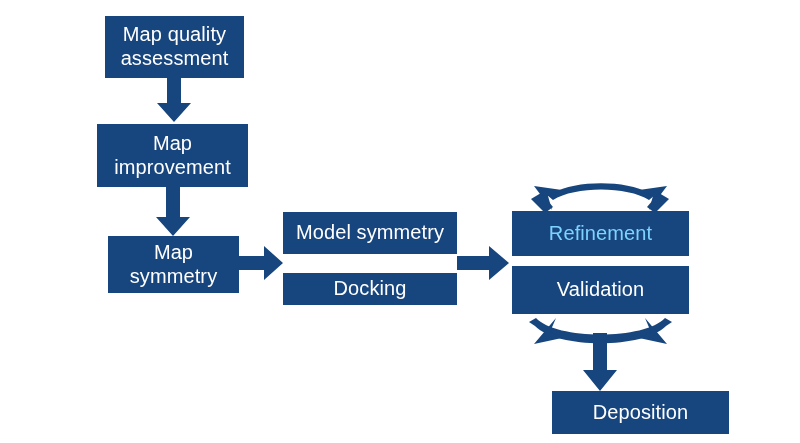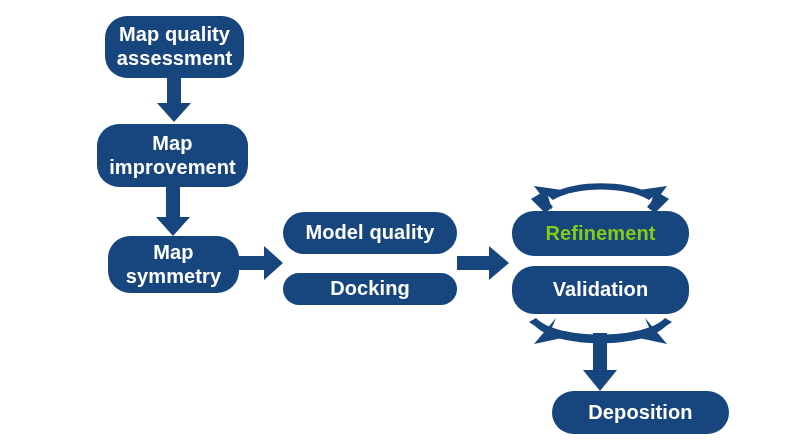--- a/index.html
+++ b/index.html
@@ -23,26 +23,25 @@
   .node {
     position: absolute;
     background: #17457E;
     color: #ffffff;
     display: flex;
     align-items: center;
     justify-content: center;
     text-align: center;
     line-height: 1.18;
     font-size: 20px;
-    font-weight: 700;
+    font-weight: 400;
     letter-spacing: 0.1px;
     box-sizing: border-box;
     padding: 2px 12px;
     z-index: 3;
-    border-radius: 22px;
   }
   .node-label {
     display: block;
     white-space: pre-line;
   }
   
   #node-map-quality      { left: 105px; top: 16px;  width: 139px; height: 62px;  }
   #node-map-improvement  { left: 97px;  top: 124px; width: 151px; height: 63px;  }
   #node-map-symmetry     { left: 108px; top: 236px; width: 131px; height: 57px;  }
   #node-model-building   { left: 283px; top: 212px; width: 174px; height: 42px;  }
@@ -131,28 +130,28 @@
     <span class="node-label">Map
 improvement</span>
   </div>
 
   <div class="node" id="node-map-symmetry" style="background: rgb(23, 69, 126); color: rgb(255, 255, 255);">
     <span class="node-label">Map
 symmetry</span>
   </div>
 
   <div class="node" id="node-model-building" style="background: rgb(23, 69, 126); color: rgb(255, 255, 255);">
-    <span class="node-label">Model quality</span>
+    <span class="node-label">Model symmetry</span>
   </div>
 
   <div class="node" id="node-docking" style="background: rgb(23, 69, 126); color: rgb(255, 255, 255);">
     <span class="node-label">Docking</span>
   </div>
 
-  <div class="node" id="node-refinement" style="background: rgb(23, 69, 126); color: #84cc16;">
+  <div class="node" id="node-refinement" style="background: rgb(23, 69, 126); color: #7dd3fc;">
     <span class="node-label">Refinement</span>
   </div>
 
   <div class="node" id="node-validation" style="background: rgb(23, 69, 126); color: rgb(255, 255, 255); align-items: center;">
     <span class="node-label">Validation</span>
   </div>
 
   <div class="node" id="node-deposition" style="background: rgb(23, 69, 126); color: rgb(255, 255, 255);">
     <span class="node-label">Deposition</span>
   </div>

